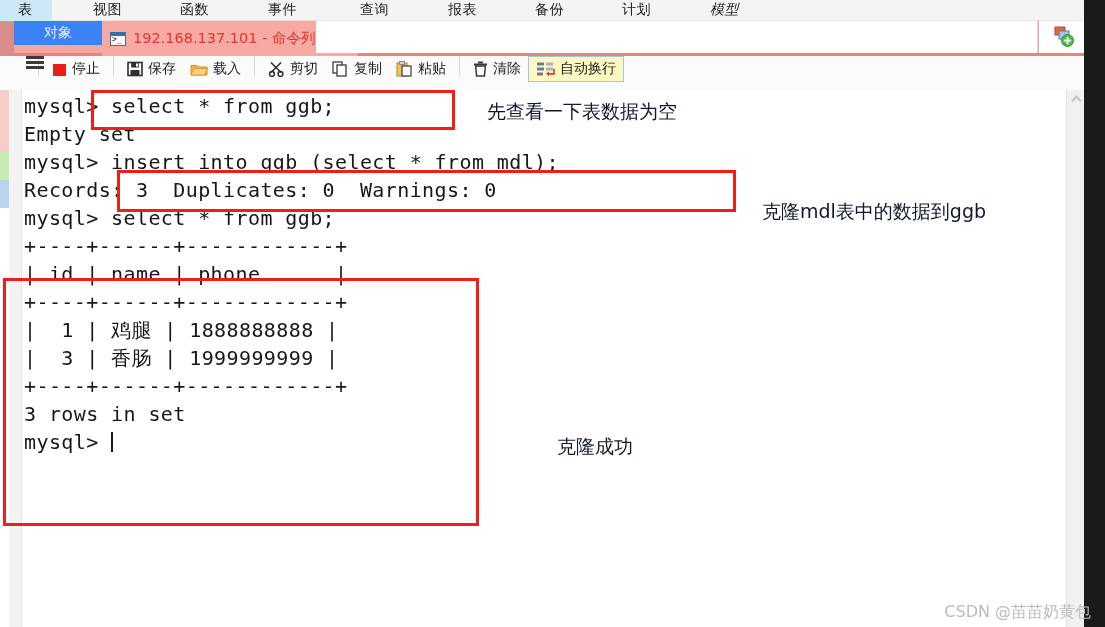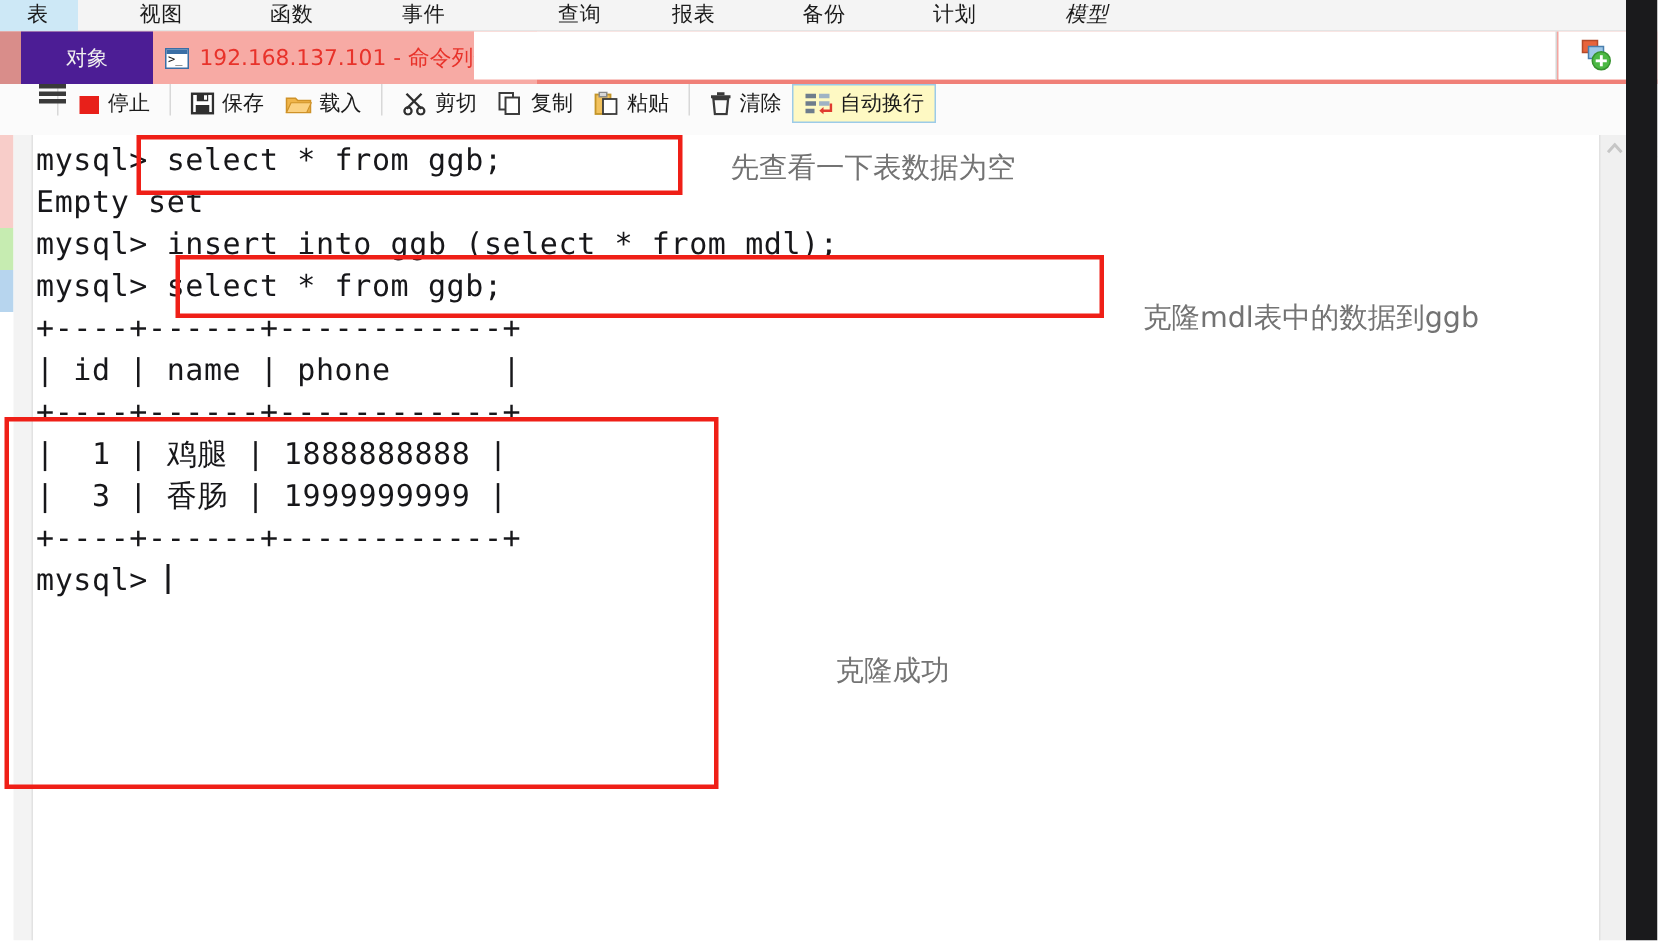--- a/index.html
+++ b/index.html
@@ -43,22 +43,22 @@
     background: #f5a5a0;
     border-bottom: 3px solid #f08078;
   }
   .tab-left-stub {
     position: absolute; left: 0; top: 0;
     width: 14px; height: 35px;
     background: #d98d8a;
   }
   .tab-object {
     position: absolute; left: 14px; top: 0;
-    width: 88px; height: 35px;
-    background: #4c1d95;
+    width: 88px; height: 24px;
+    background: #3b82f6;
     color: #efefef;
     font-size: 14px;
     font-family: Liberation Serif, serif;
     display: flex; align-items: center; justify-content: center;
   }
   .tab-cmd {
     position: absolute; left: 102px; top: 0;
     height: 35px;
     padding: 0 14px 0 8px;
     background: #f7aaa4;
@@ -181,21 +181,21 @@
   }
 
   
   .redbox {
     position: absolute;
     border: 3px solid #ef1f17;
     pointer-events: none;
   }
   .annot {
     position: absolute;
-    color: #737373;
+    color: #0f172a;
     font-size: 19px;
     font-family: "DejaVu Sans", sans-serif;
     white-space: nowrap;
     font-weight: 500;
   }
   .watermark {
     position: absolute;
     right: 14px; bottom: 4px;
     color: #b9bcc2;
     font-size: 16px;
@@ -208,21 +208,21 @@
 
 <div id="app">
 
   <div class="menubar">
     <div class="menu-hl"></div>
     <div id="menu-items">
         <div class="menu-item" style="left: 18px; top: 1px;"><span>表</span></div>
         <div class="menu-item" style="left: 93px; top: 1px;"><span>视图</span></div>
         <div class="menu-item" style="left: 180px; top: 1px;"><span>函数</span></div>
         <div class="menu-item" style="left: 268px; top: 1px;"><span>事件</span></div>
-        <div class="menu-item" style="left: 360px; top: 1px; margin-left: 12px;"><span>查询</span></div>
+        <div class="menu-item" style="left: 360px; top: 1px;"><span>查询</span></div>
         <div class="menu-item" style="left: 448px; top: 1px;"><span>报表</span></div>
         <div class="menu-item" style="left: 535px; top: 1px;"><span>备份</span></div>
         <div class="menu-item" style="left: 622px; top: 1px;"><span>计划</span></div>
         <div class="menu-item" style="left: 710px; top: 1px; font-style: italic;"><span>模型</span></div>
       </div>
   </div>
 
   <div class="tabstrip">
     <div class="tab-left-stub"></div>
 
@@ -346,28 +346,30 @@
         <div style="background: rgb(183, 213, 238); top: 90px; height: 28px;"></div>
       </div>
 
     <div class="term-gutter"></div>
 
     <div class="term-body" id="terminal-output">
         <div class="term-line"><span>mysql&gt; select * from ggb;</span></div>
         <div class="term-line"><span>Empty set</span></div>
         <div class="term-line blank"><span></span></div>
         <div class="term-line"><span>mysql&gt; insert into ggb (select * from mdl);</span></div>
+        <div class="term-line"><span>Records: 3  Duplicates: 0  Warnings: 0</span></div>
         <div class="term-line blank"><span></span></div>
         <div class="term-line"><span>mysql&gt; select * from ggb;</span></div>
         <div class="term-line"><span>+----+------+------------+</span></div>
         <div class="term-line"><span>| id | name | phone      |</span></div>
         <div class="term-line"><span>+----+------+------------+</span></div>
         <div class="term-line"><span>|  1 | 鸡腿 | 1888888888 |</span></div>
         <div class="term-line"><span>|  3 | 香肠 | 1999999999 |</span></div>
         <div class="term-line"><span>+----+------+------------+</span></div>
+        <div class="term-line"><span>3 rows in set</span></div>
         <div class="term-line blank"><span></span></div>
         <div class="term-line"><span>mysql&gt; </span><span class="cursor-block"></span></div>
       </div>
 
     <div class="scrollbar">
       <div class="sb-arrow">
         <svg width="11" height="8" viewBox="0 0 11 8">
           <path d="M1 6.5 L5.5 1.5 L10 6.5" fill="none" stroke="#c6c6c6" stroke-width="2"></path>
         </svg>
       </div>
@@ -381,14 +383,15 @@
       <div class="redbox" style="left: 117px; top: 170px; width: 619px; height: 42px;"></div>
       <div class="redbox" style="left: 3px; top: 278px; width: 476px; height: 248px;"></div>
     </div>
 
   <div id="annotations">
       <div class="annot" style="left: 487px; top: 99px;"><span>先查看一下表数据为空</span></div>
       <div class="annot" style="left: 762px; top: 199px;"><span>克隆mdl表中的数据到ggb</span></div>
       <div class="annot" style="left: 557px; top: 434px;"><span>克隆成功</span></div>
     </div>
 
+  <div class="watermark">CSDN @苗苗奶黄包</div>
 
 </div>
 
 </body></html>

